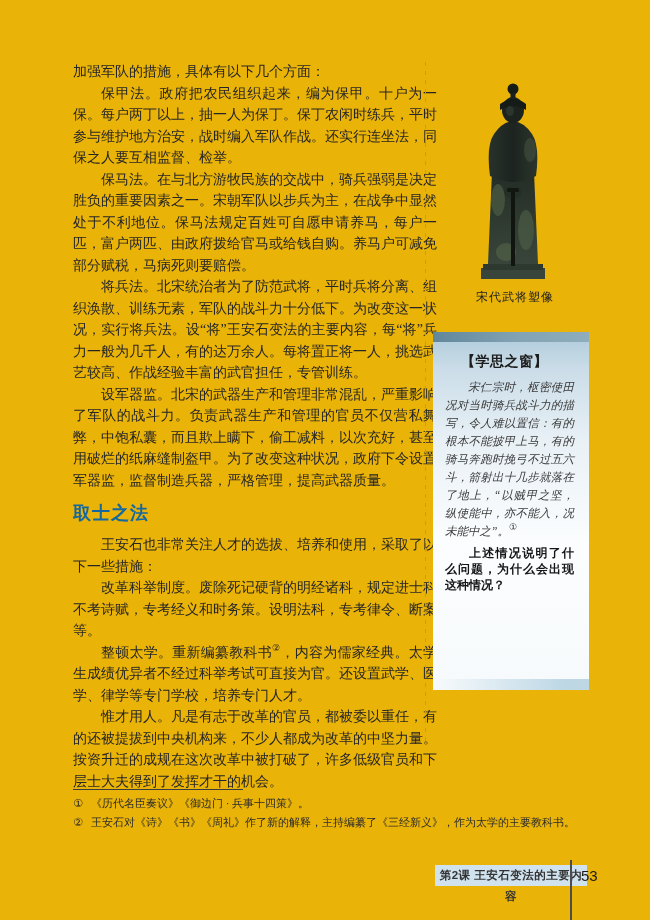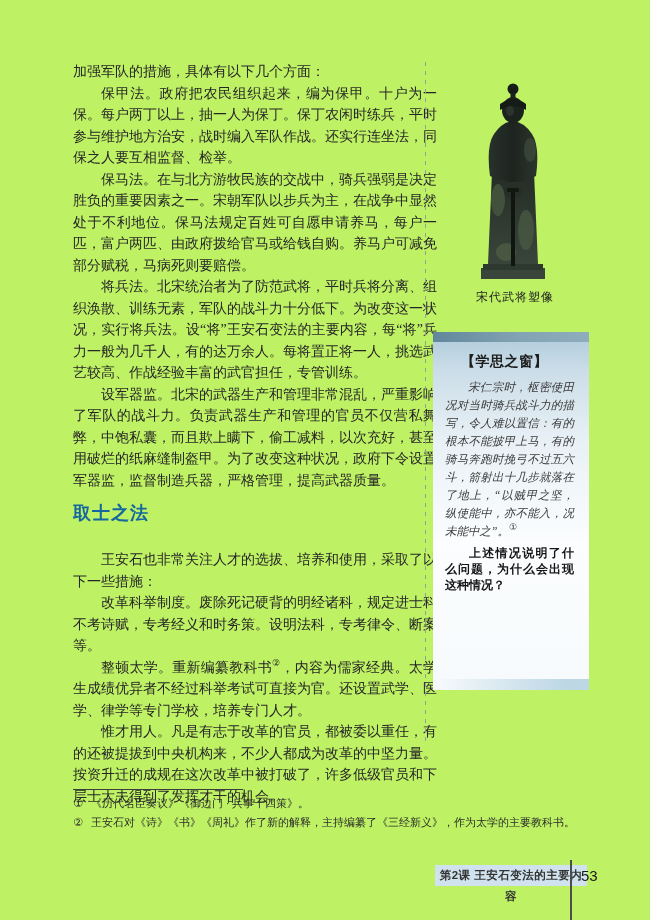--- a/index.html
+++ b/index.html
@@ -1,32 +1,32 @@
 <!DOCTYPE html>
 <html lang="zh"><head>
 <meta charset="utf-8">
 <style>
   html,body{margin:0;padding:0;}
   body{
     width:650px;height:920px;position:relative;background:#ffffff;
     font-family:"Liberation Serif","DejaVu Serif",serif;
     -webkit-font-smoothing:antialiased;
   }
-  .page{position:absolute;inset:0;overflow:hidden;background:#bef264;}
+  .page{position:absolute;inset:0;overflow:hidden;background:#eab308;}
 
   
   .main-col{
     position:absolute;left:73px;top:61px;width:364px;
     font-size:14px;line-height:21.5px;color:#262626;
     text-align:justify;word-break:break-all;
   }
   .main-col p{margin:0;text-indent:2em;}
   .main-col p.noindent{text-indent:0;}
   .heading{
-    margin:10px 0 24px 0;font-family:"Liberation Sans","DejaVu Sans",sans-serif;
+    margin:10px 0 9px 0;font-family:"Liberation Sans","DejaVu Sans",sans-serif;
     font-size:18px;font-weight:bold;color:#15679f;letter-spacing:1px;
     text-indent:0;line-height:24px;
   }
   sup.ref{
     font-size:9px;line-height:0;vertical-align:super;
     font-family:"DejaVu Sans",sans-serif;color:#262626;
   }
 
   
   .dash-divider{

